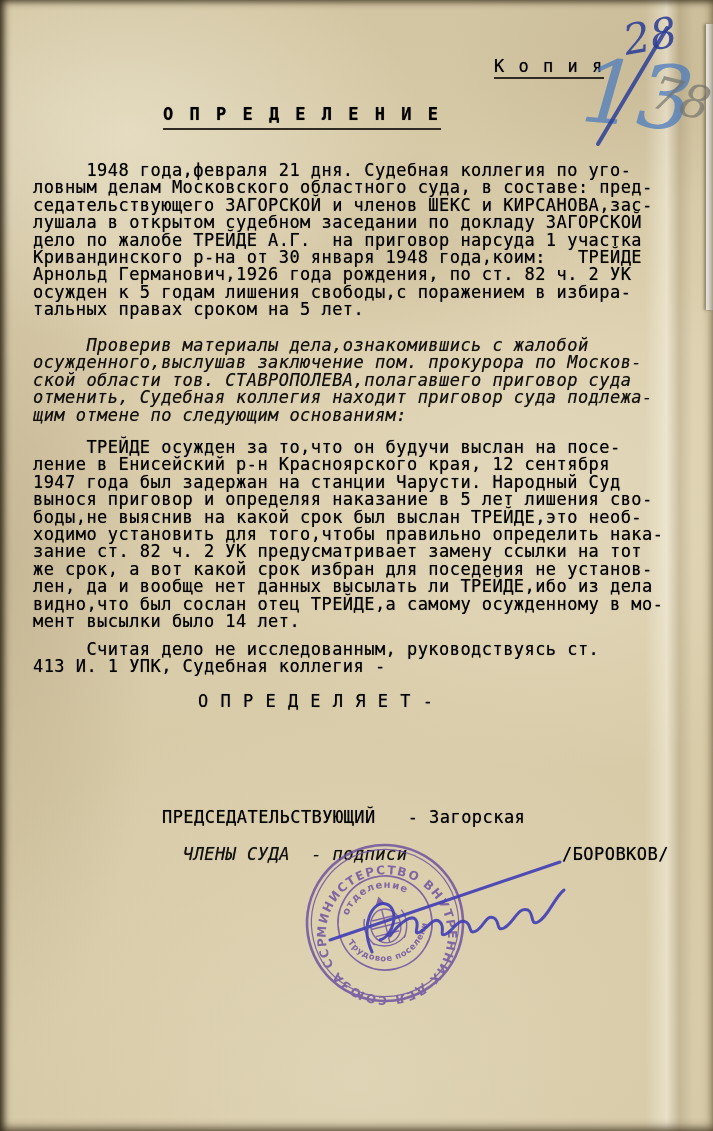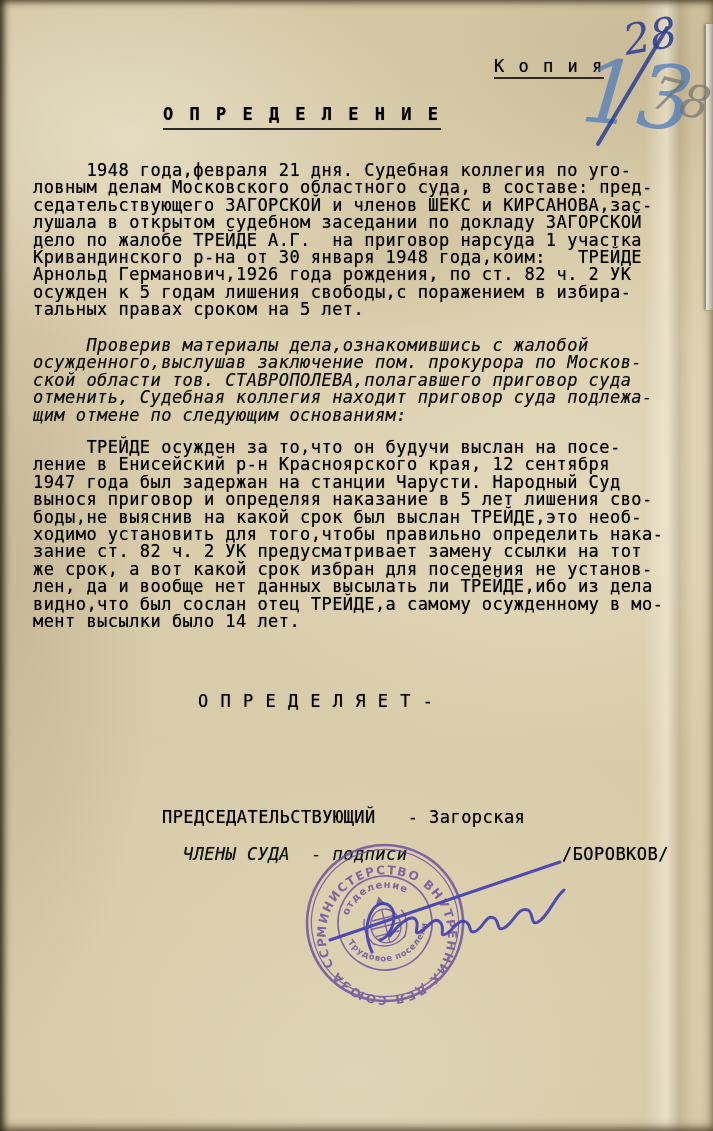--- a/index.html
+++ b/index.html
@@ -83,20 +83,22 @@
 ление в Енисейский р-н Красноярского края, 12 сентября
 1947 года был задержан на станции Чарусти. Народный Суд
 вынося приговор и определяя наказание в 5 лет лишения сво-
 боды,не выяснив на какой срок был выслан ТРЕЙДЕ,это необ-
 ходимо установить для того,чтобы правильно определить нака-
 зание ст. 82 ч. 2 УК предусматривает замену ссылки на тот
 же срок, а вот какой срок избран для поседения не установ-
 лен, да и вообще нет данных высылать ли ТРЕЙДЕ,ибо из дела
 видно,что был сослан отец ТРЕЙДЕ,а самому осужденному в мо-
 мент высылки было 14 лет.</div>
+  <div class="typed p-lead">     Считая дело не исследованным, руководствуясь ст.
+413 И. 1 УПК, Судебная коллегия -</div>
   <div class="typed h-determines">О П Р Е Д Е Л Я Е Т - </div>
 
   <div class="typed sig-presiding">ПРЕДСЕДАТЕЛЬСТВУЮЩИЙ   - Загорская</div>
   <div class="typed sig-members faded">ЧЛЕНЫ СУДА  - подписи</div>
   <div class="typed sig-surname">/БОРОВКОВ/</div>
 
   <svg class="stamp" viewBox="0 0 174 174">
     <g transform="rotate(-14 87 87)" stroke="#6b4fa0" fill="none">
       <circle cx="87" cy="87" r="78" stroke-width="2.6"></circle>
       <circle cx="87" cy="87" r="73.5" stroke-width="1.2"></circle>

